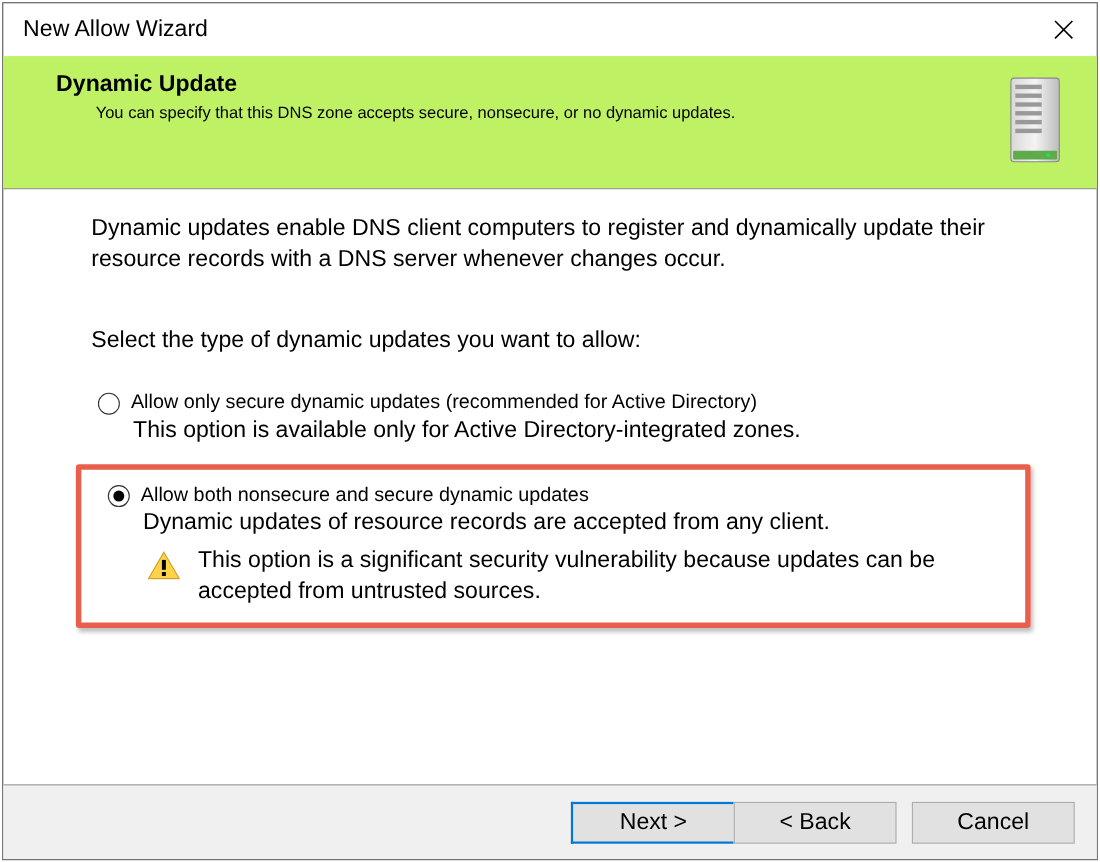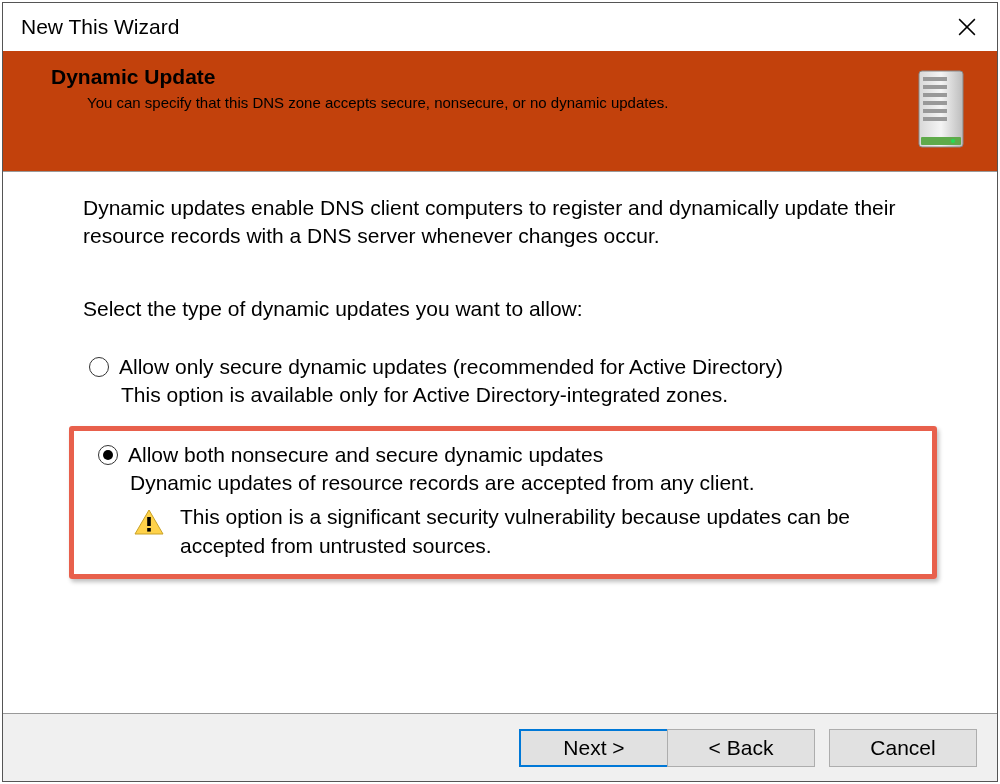--- a/index.html
+++ b/index.html
@@ -46,21 +46,21 @@
     .close-btn svg {
       width: 18px;
       height: 18px;
     }
     .header-section {
       padding: 14px 18px 18px 48px;
       display: flex;
       justify-content: space-between;
       align-items: flex-start;
       border-bottom: 1px solid #999;
-      background: #c2410c;
+      background: #bef264;
     }
     .header-text {
       flex: 1;
       padding-right: 20px;
     }
     .header-title {
       font-size: 21px;
       font-weight: bold;
       color: #000;
       margin-bottom: 4px;
@@ -114,21 +114,21 @@
       background: #fff;
     }
     .radio-circle.selected::after {
       content: "";
       width: 10px;
       height: 10px;
       background: #000;
       border-radius: 50%;
     }
     .radio-label {
-      font-size: 21px;
+      font-size: 18px;
       text-align: center;
     }
     .radio-desc {
       padding-left: 32px;
       font-size: 21px;
     }
     .radio-warning {
       display: flex;
       align-items: flex-start;
       padding-left: 32px;
@@ -190,21 +190,21 @@
     }
     .footer-group .btn:first-child {
       border-right: none;
     }
   </style>
 </head>
 <body>
 
 <div class="window">
   <div class="titlebar">
-    <div class="titlebar-title">New This Wizard</div>
+    <div class="titlebar-title">New Allow Wizard</div>
     <div class="close-btn">
       <svg viewBox="0 0 16 16">
         <line x1="1" y1="1" x2="15" y2="15" stroke="#000" stroke-width="1.3"></line>
         <line x1="15" y1="1" x2="1" y2="15" stroke="#000" stroke-width="1.3"></line>
       </svg>
     </div>
   </div>
 
   <div class="header-section">
     <div class="header-text">

